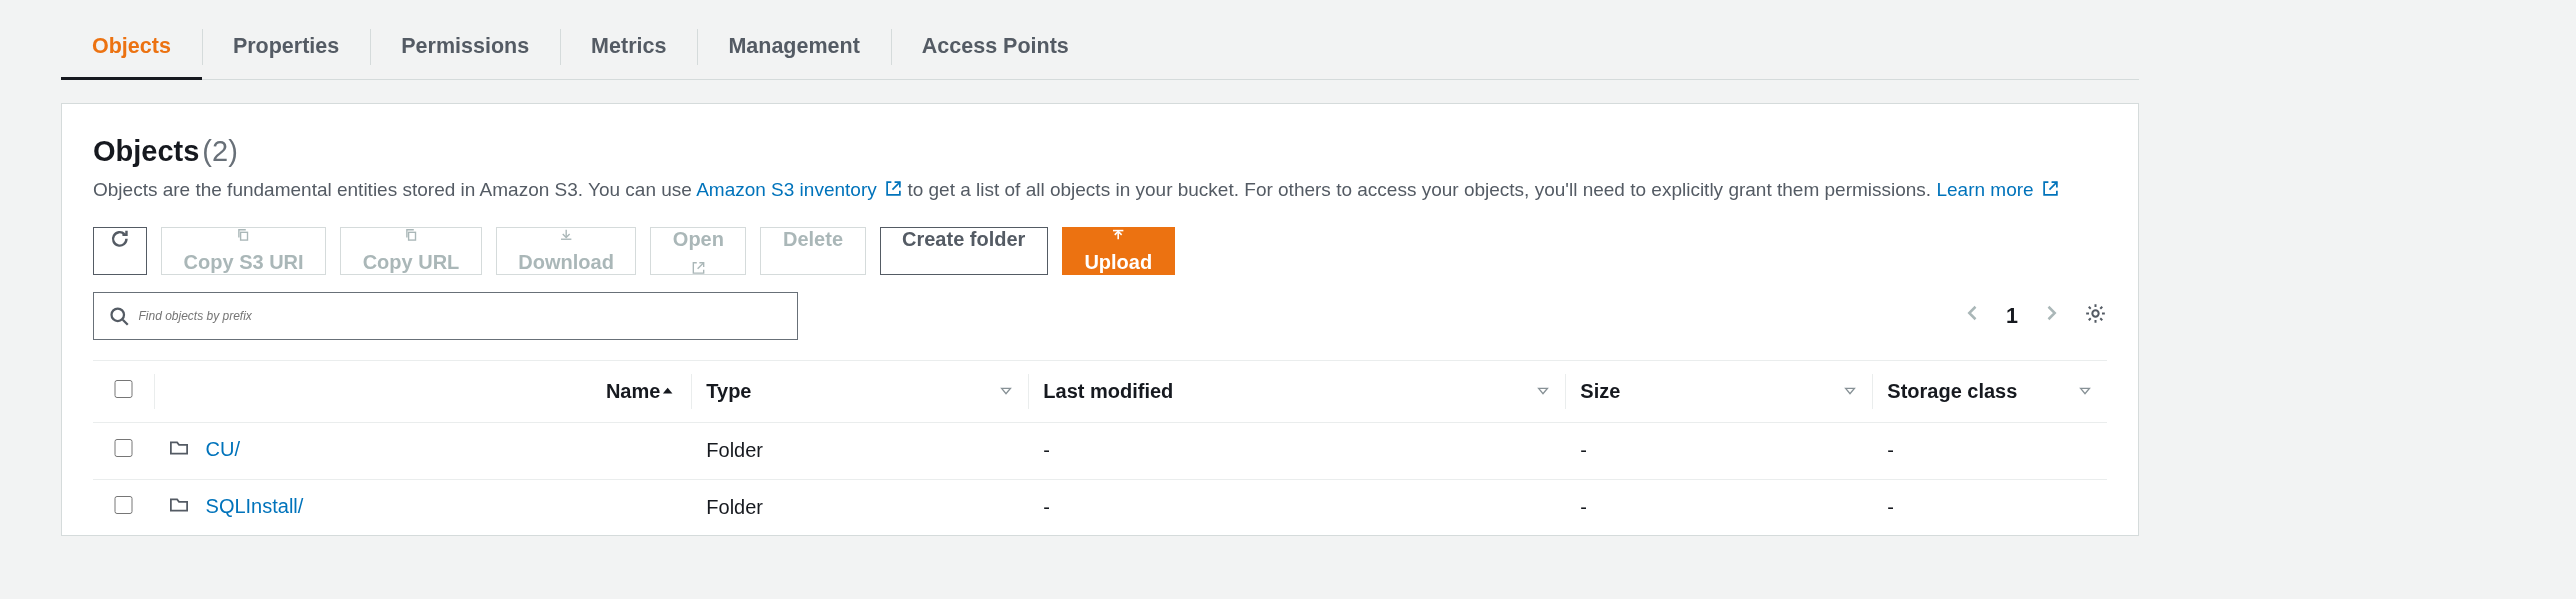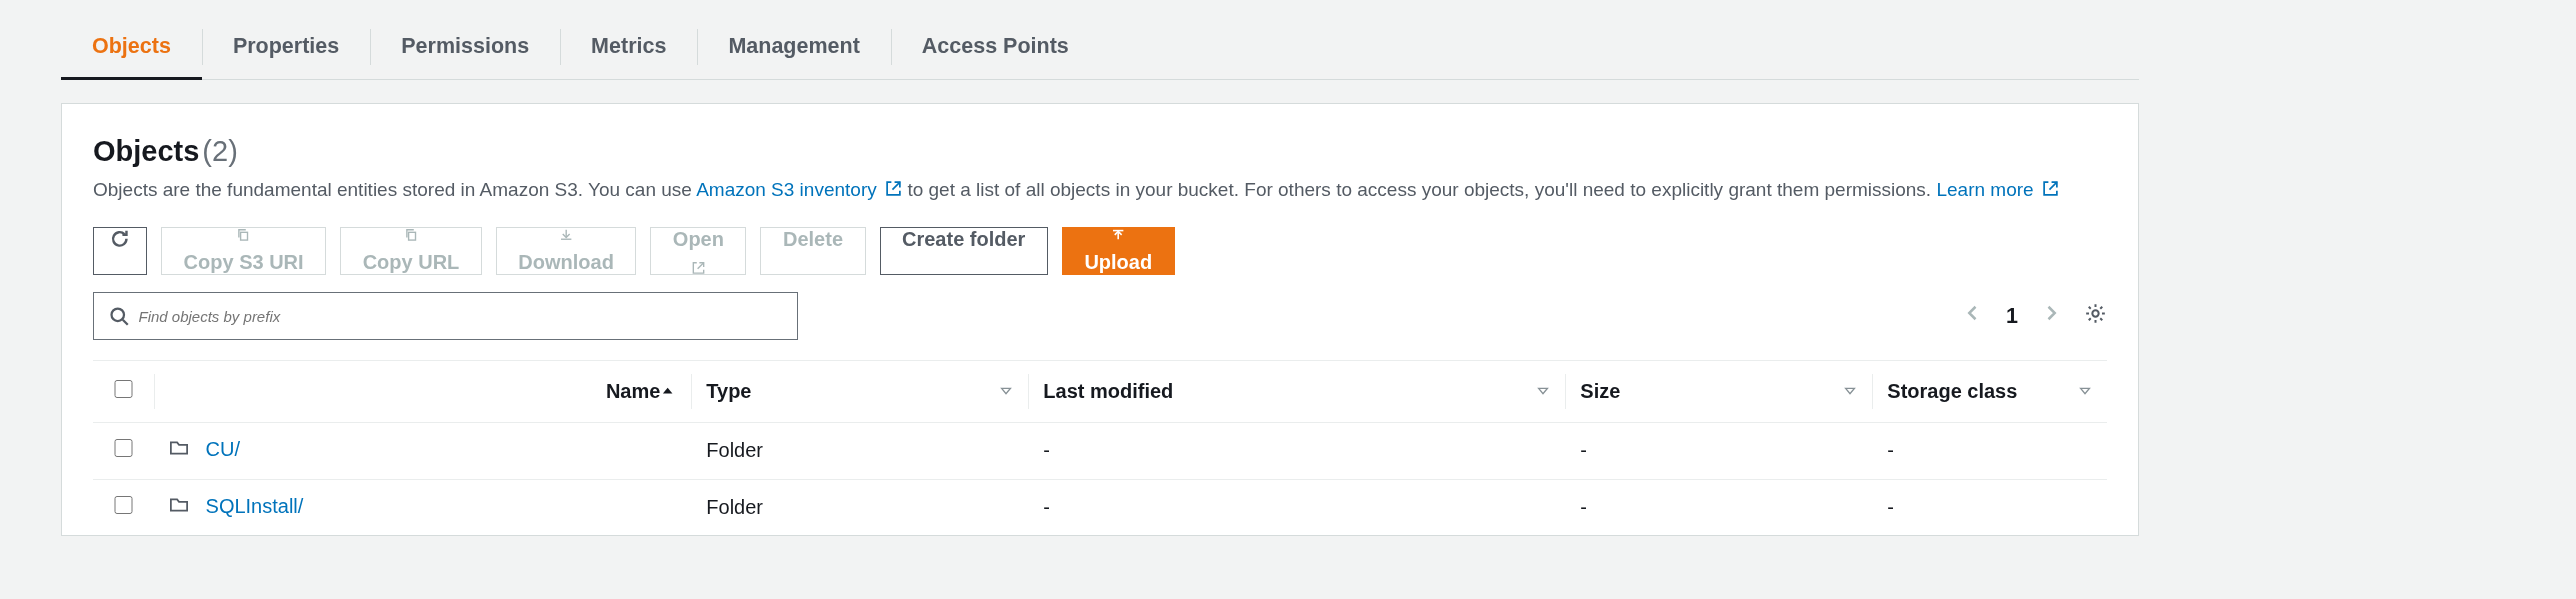--- a/index.html
+++ b/index.html
@@ -109,21 +109,21 @@
     gap: 9.2px;
     width: 705px;
     height: 48px;
     border: 1.5px solid #687078;
     padding: 0 15.3px;
   }
   .search-box input {
     flex: 1;
     border: none;
     outline: none;
-    font-size: 15px;
+    font-size: 12px;
     font-style: italic;
     color: #c2410c;
     background: transparent;
   }
   .pager {
     margin-left: auto;
     display: flex;
     align-items: center;
     gap: 23px;
     color: #545b64;

